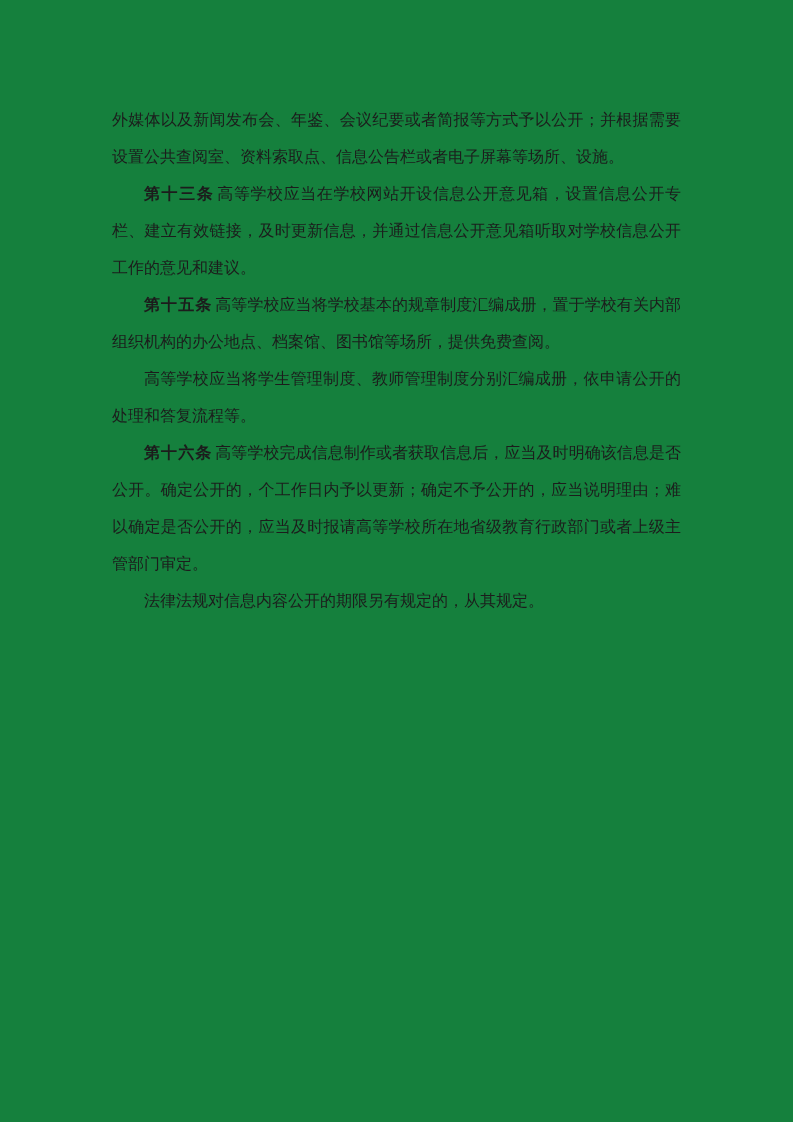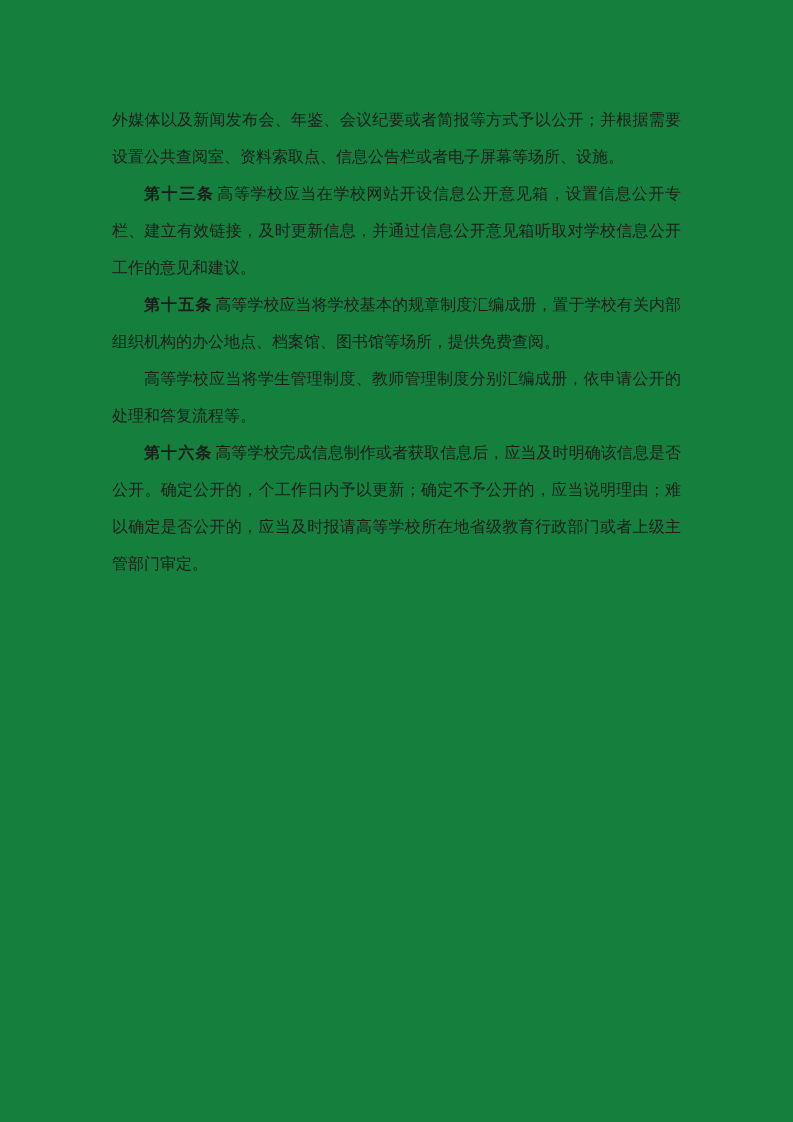--- a/index.html
+++ b/index.html
@@ -50,16 +50,17 @@
 
 
     <p class="para"><span class="article-label">第十五条</span><span>高等学校应当将学校基本的规章制度汇编成册，置于学校有关内部组织机构的办公地点、档案馆、图书馆等场所，提供免费查阅。</span></p>
 
     <p class="para"><span>高等学校应当将学生管理制度、教师管理制度分别汇编成册，依申请公开的处理和答复流程等。</span></p>
 
     <p class="para"><span class="article-label">第十六条</span><span>高等学校完成信息制作或者获取信息后，应当及时明确该信息是否公开。确定公开的，个工作日内予以更新；确定不予公开的，应当说明理由；难以确定是否公开的，应当及时报请高等学校所在地省级教育行政部门或者上级主管部门审定。</span></p>
 
 
 
+    <p class="para"><span>法律法规对信息内容公开的期限另有规定的，从其规定。</span></p>
 
 
   </div>
 </div>
 
 </body></html>

